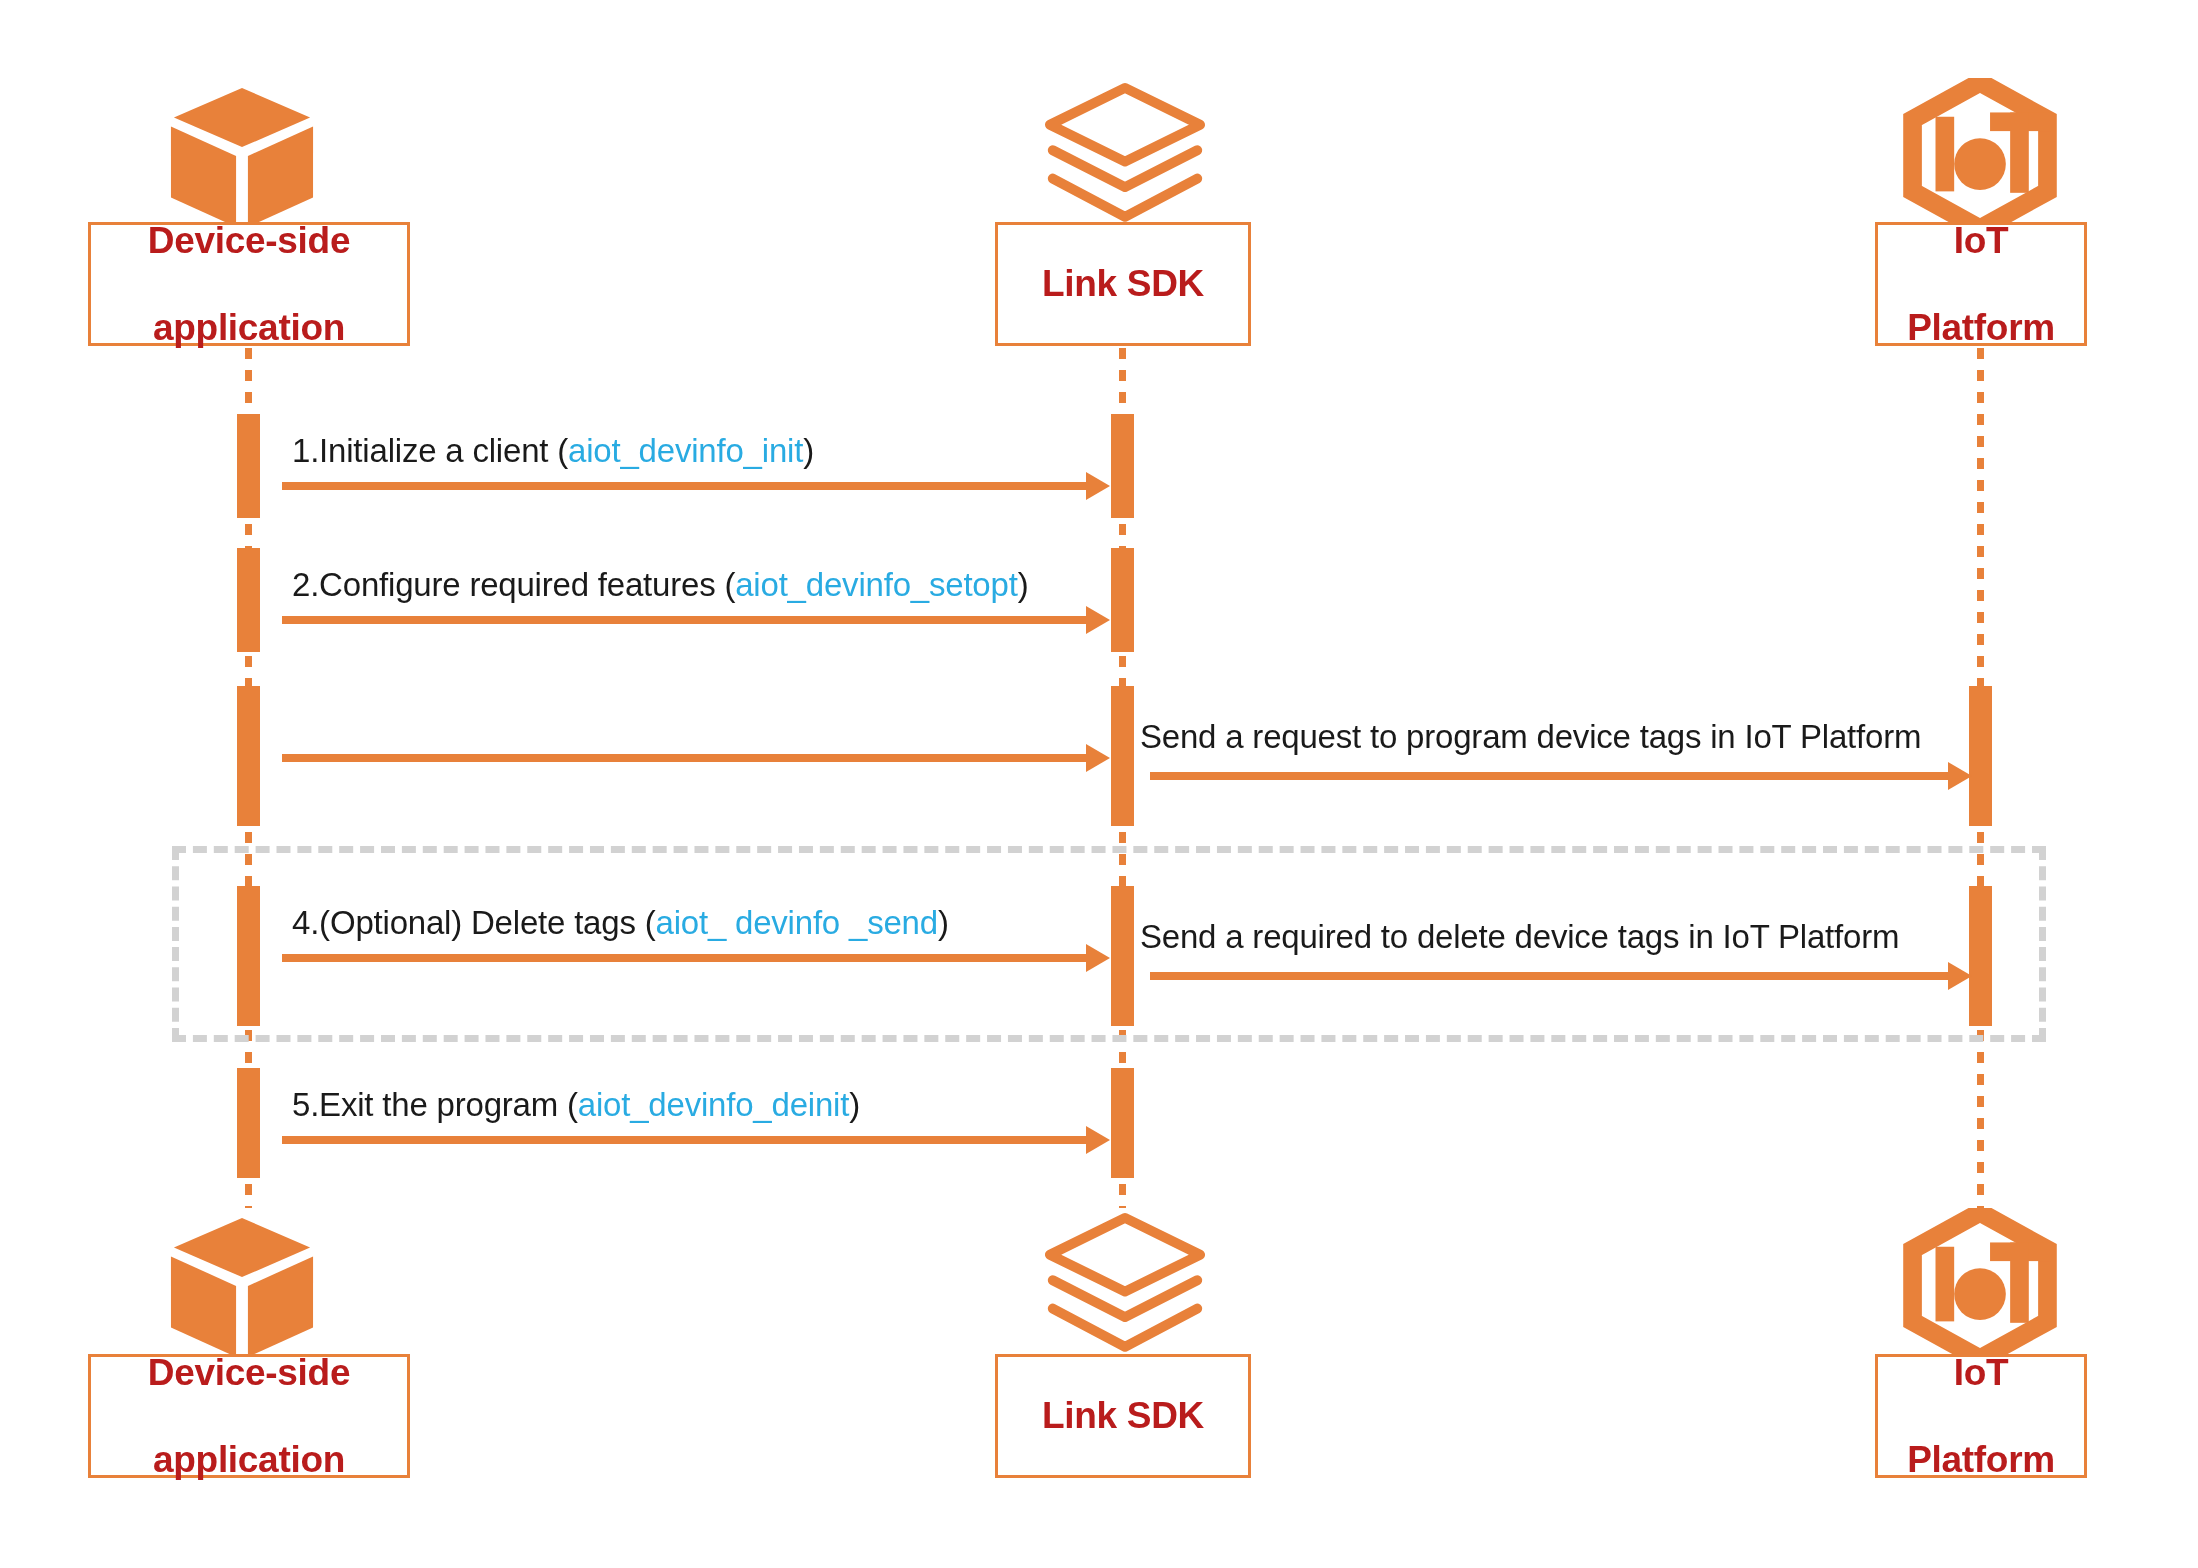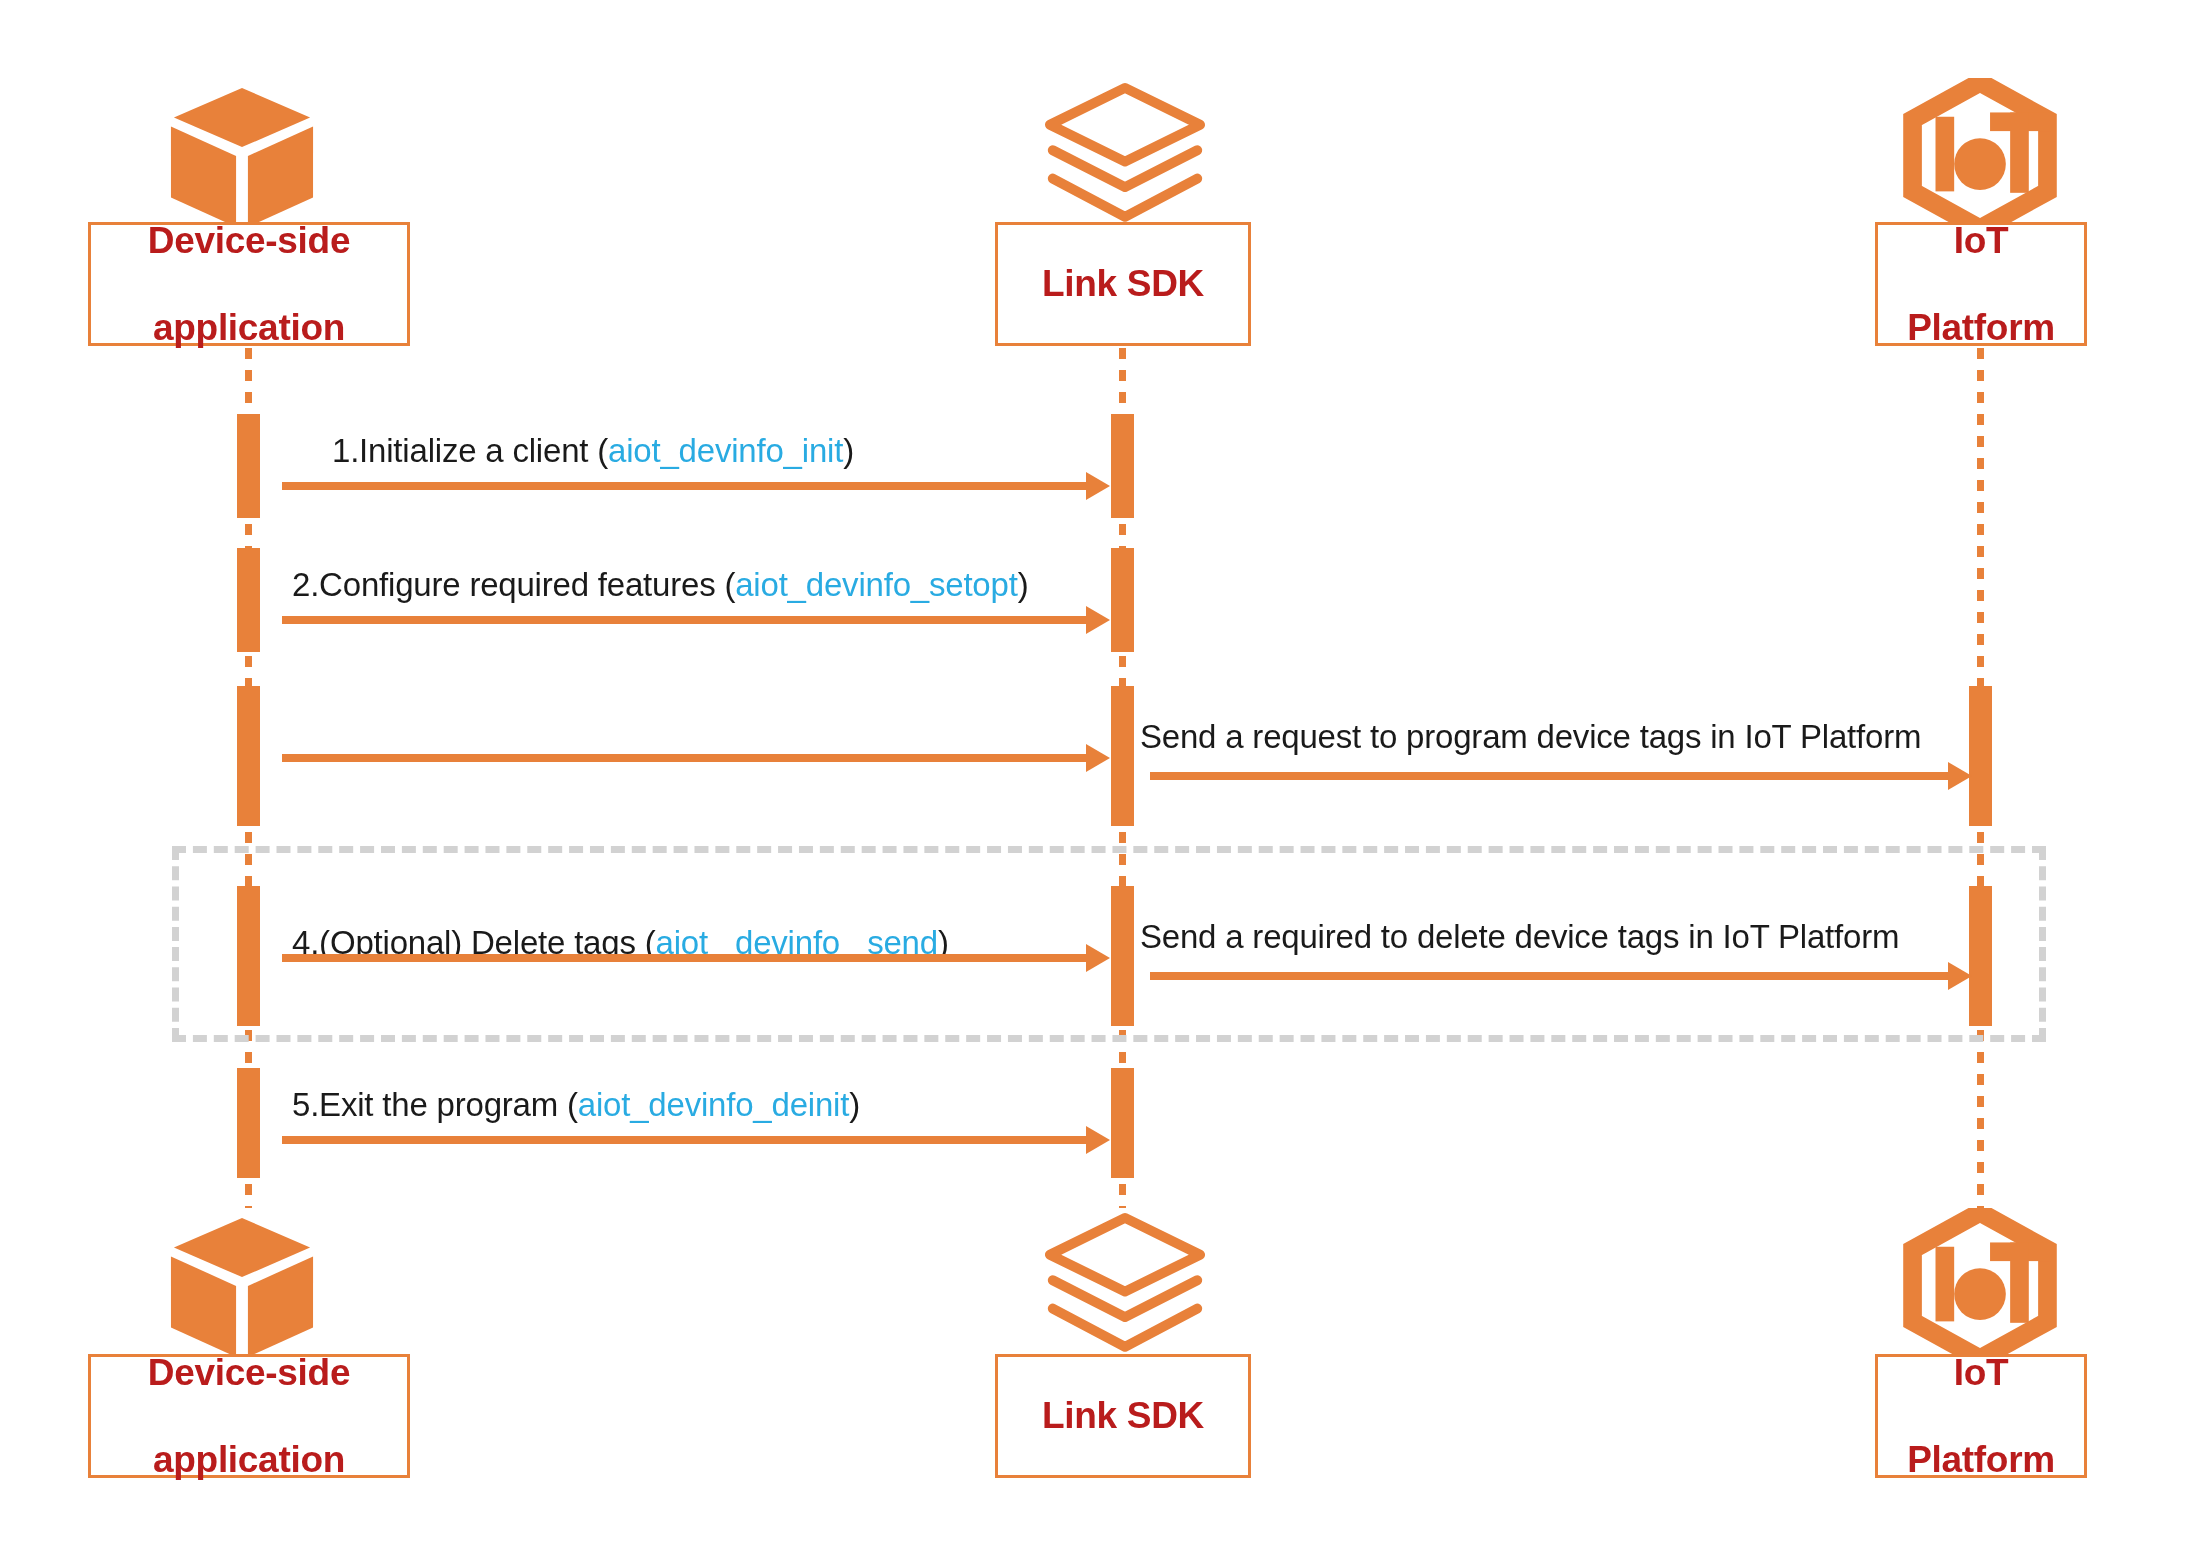--- a/index.html
+++ b/index.html
@@ -159,21 +159,21 @@
   <div class="activation" style="left:1111px; top:548px; height:104px;"></div>
   <div class="activation" style="left:1111px; top:686px; height:140px;"></div>
   <div class="activation" style="left:1111px; top:886px; height:140px;"></div>
   <div class="activation" style="left:1111px; top:1068px; height:110px;"></div>
 
   <div class="activation" style="left:1969px; top:686px; height:140px;"></div>
   <div class="activation" style="left:1969px; top:886px; height:140px;"></div>
 
   <div class="optional-frag" style="left:172px; top:846px; width:1874px; height:196px;"></div>
 
-  <div class="msg-label" style="left:292px; top:432px;margin-left:40px;">
+  <div class="msg-label" style="left:292px; top:432px;">
     <span>1.Initialize a client (</span><span class="fn">aiot_devinfo_init</span><span>)</span>
   </div>
   <div class="msg" style="left:282px; top:482px; width:828px;">
     <div class="shaft" style="width:806px;"></div>
     <div class="head" style="left:804px;"></div>
   </div>
 
   <div class="msg-label" style="left:292px; top:566px;">
     <span>2.Configure required features (</span><span class="fn">aiot_devinfo_setopt</span><span>)</span>
   </div>
@@ -186,21 +186,21 @@
     <div class="shaft" style="width:806px;"></div>
     <div class="head" style="left:804px;"></div>
   </div>
 
   <div class="msg-label" style="left:1140px; top:718px;">Send a request to program device tags in IoT Platform</div>
   <div class="msg" style="left:1150px; top:772px; width:820px;">
     <div class="shaft" style="width:800px;"></div>
     <div class="head" style="left:798px;"></div>
   </div>
 
-  <div class="msg-label" style="left:292px; top:904px;margin-top:20px;">
+  <div class="msg-label" style="left:292px; top:904px;">
     <span>4.(Optional) Delete tags (</span><span class="fn">aiot_ devinfo _send</span><span>)</span>
   </div>
   <div class="msg" style="left:282px; top:954px; width:828px;">
     <div class="shaft" style="width:806px;"></div>
     <div class="head" style="left:804px;"></div>
   </div>
 
   <div class="msg-label" style="left:1140px; top:918px;">Send a required to delete device tags in IoT Platform</div>
   <div class="msg" style="left:1150px; top:972px; width:820px;">
     <div class="shaft" style="width:800px;"></div>

